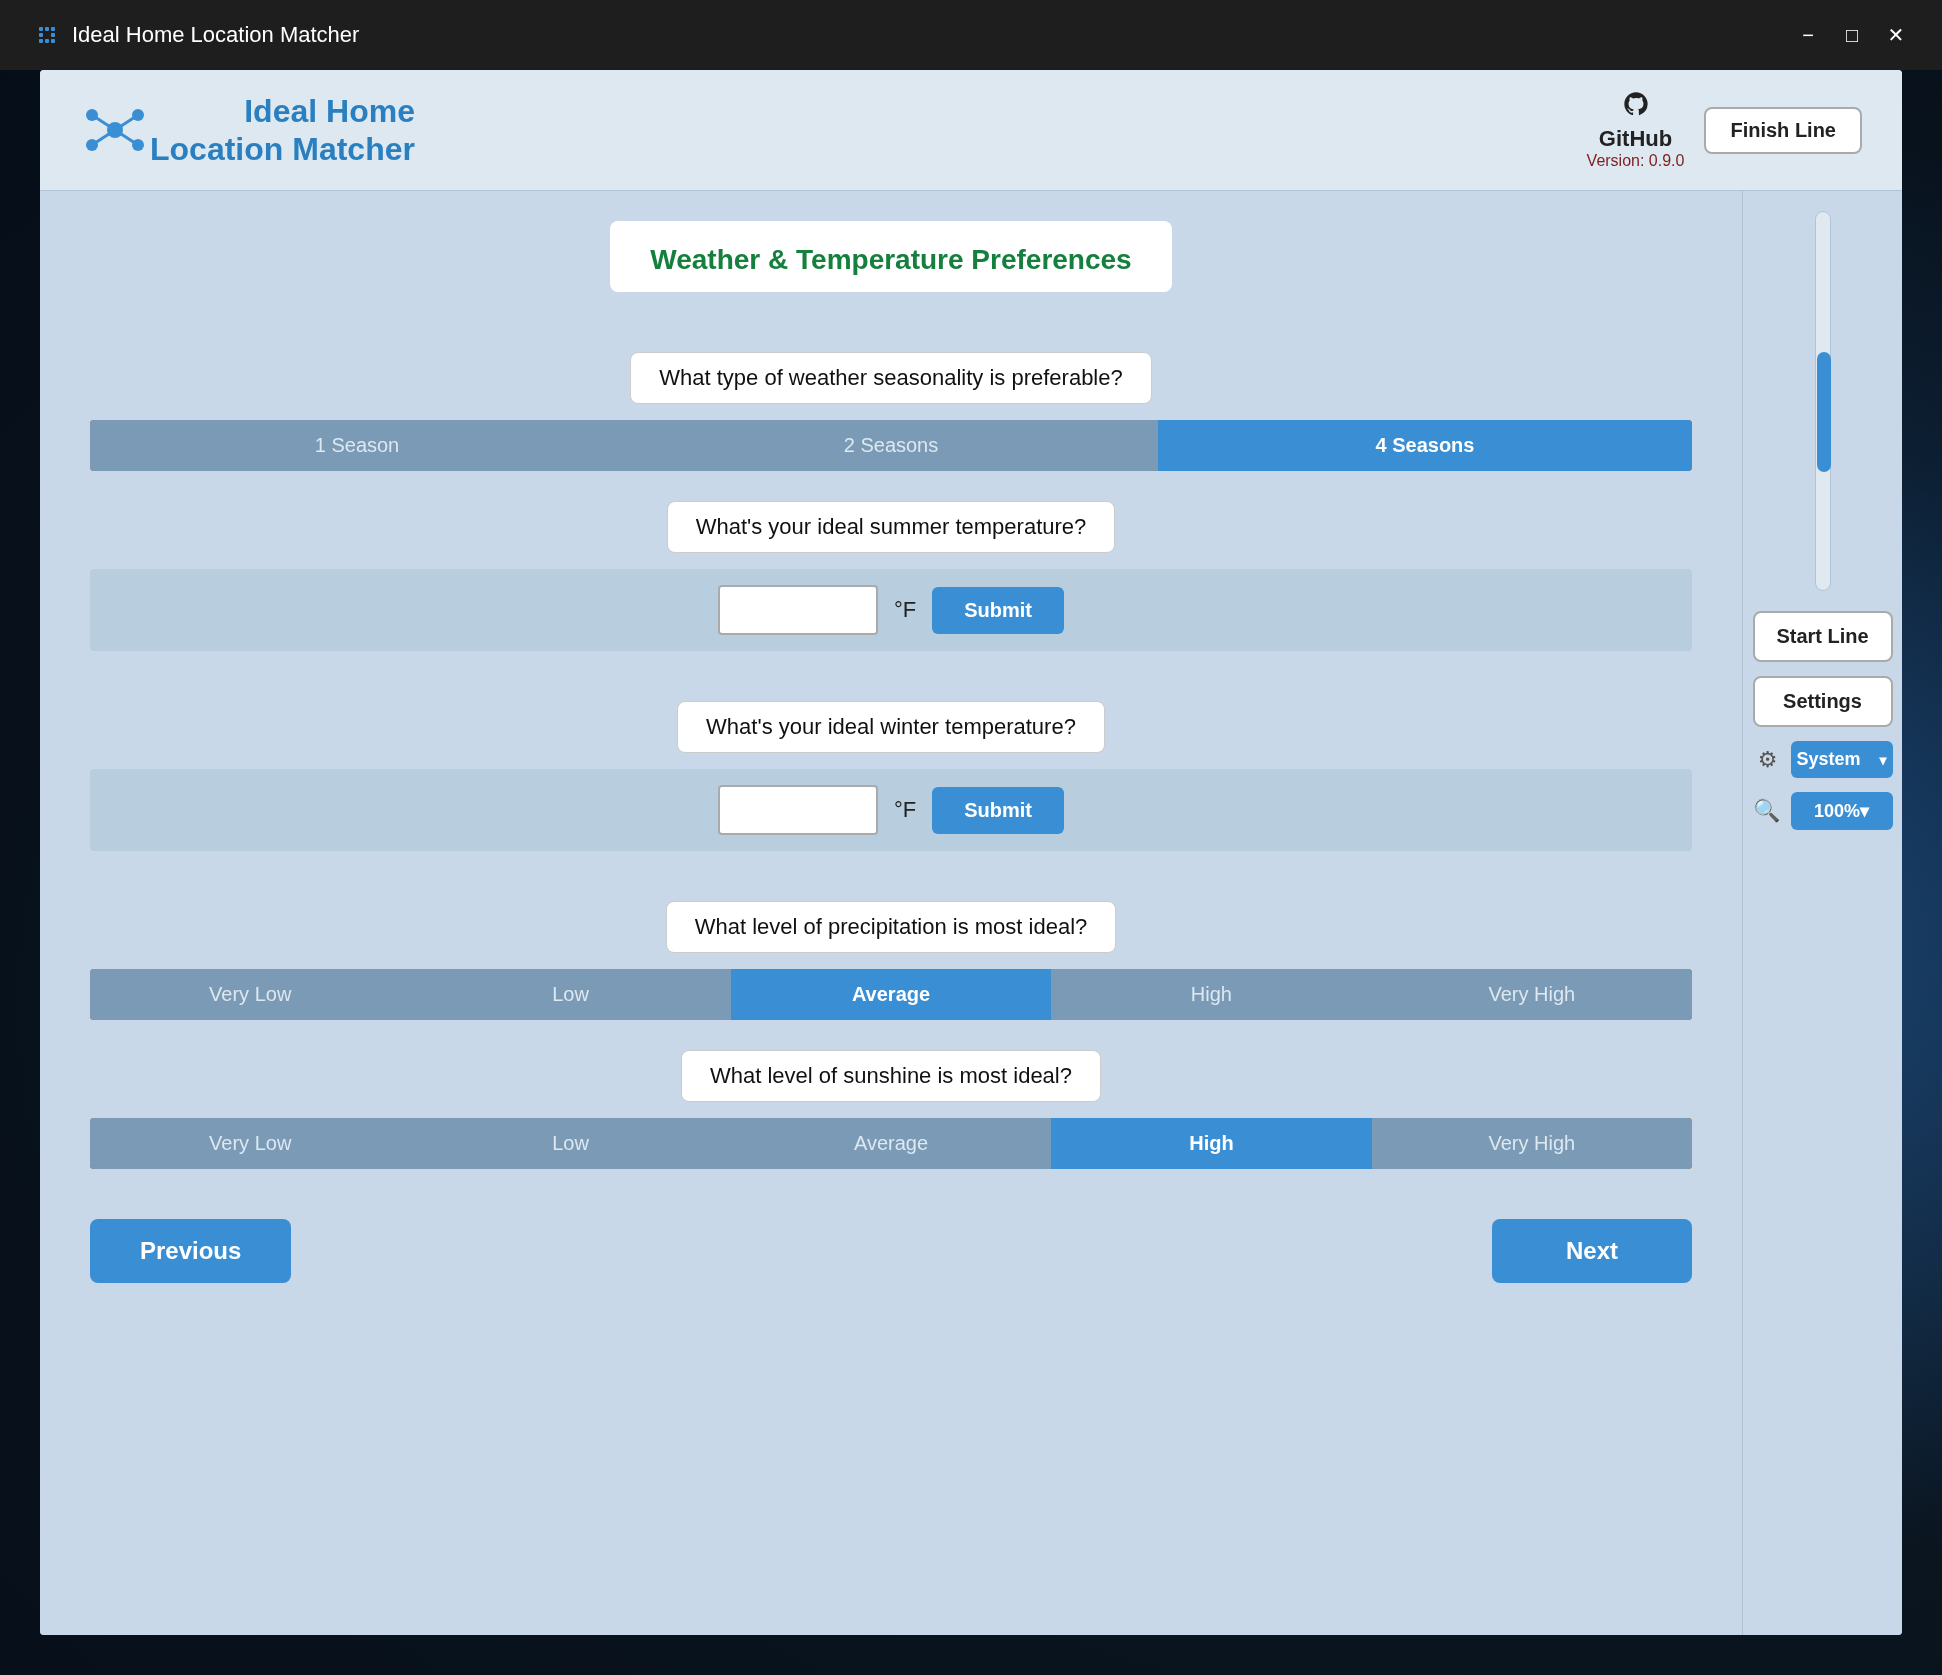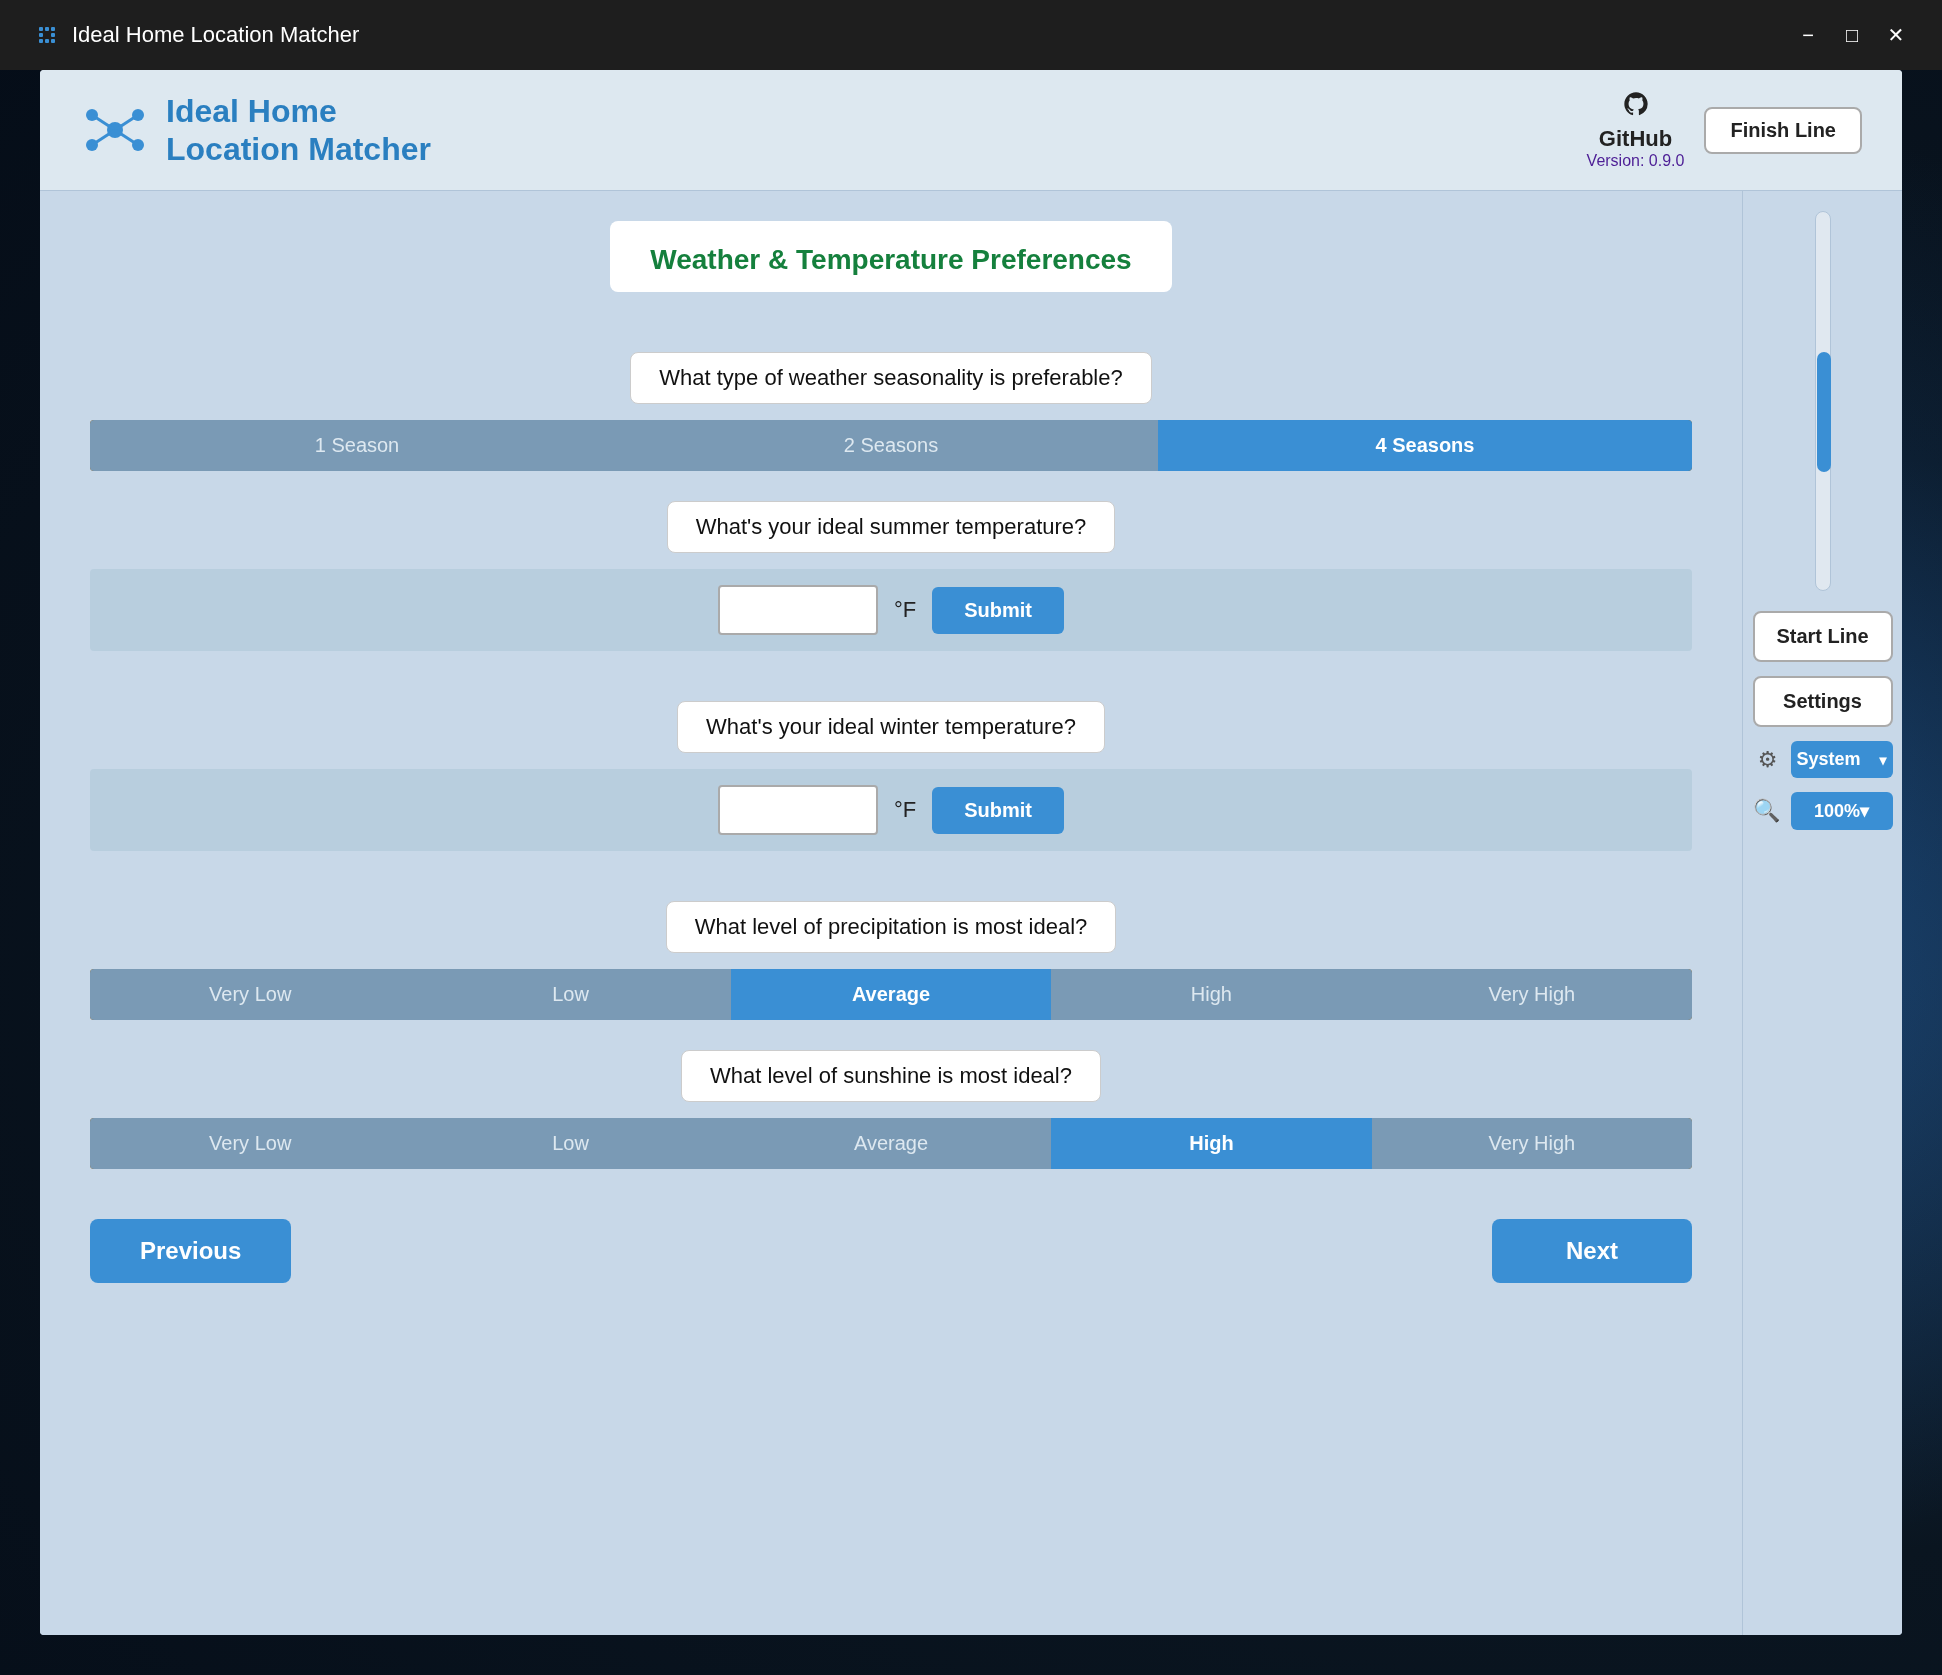--- a/index.html
+++ b/index.html
@@ -93,21 +93,21 @@
       background: #dde8f0;
       padding: 20px 40px;
       display: flex;
       align-items: center;
       border-bottom: 1px solid #b0c4d8;
       flex-shrink: 0;
     }
     .app-logo-container {
       display: flex;
       align-items: center;
-      gap: 16px;
+      text-align: right;
     }
     .app-logo-icon {
       width: 70px;
       height: 70px;
     }
     .app-title-text {
       color: #2a7fc0;
       font-size: 32px;
       font-weight: 600;
       line-height: 1.2;
@@ -123,21 +123,21 @@
       align-items: center;
       gap: 8px;
       font-size: 22px;
       font-weight: 600;
       color: #222;
       text-decoration: none;
       flex-direction: column;
     }
     .github-version {
       font-size: 16px;
-      color: #4c1d95;
+      color: #7f1d1d;
       text-align: center;
     }
     .finish-line-btn {
       background: #ffffff;
       border: 2px solid #aaa;
       border-radius: 8px;
       padding: 10px 24px;
       font-size: 20px;
       font-weight: 600;
       cursor: pointer;

